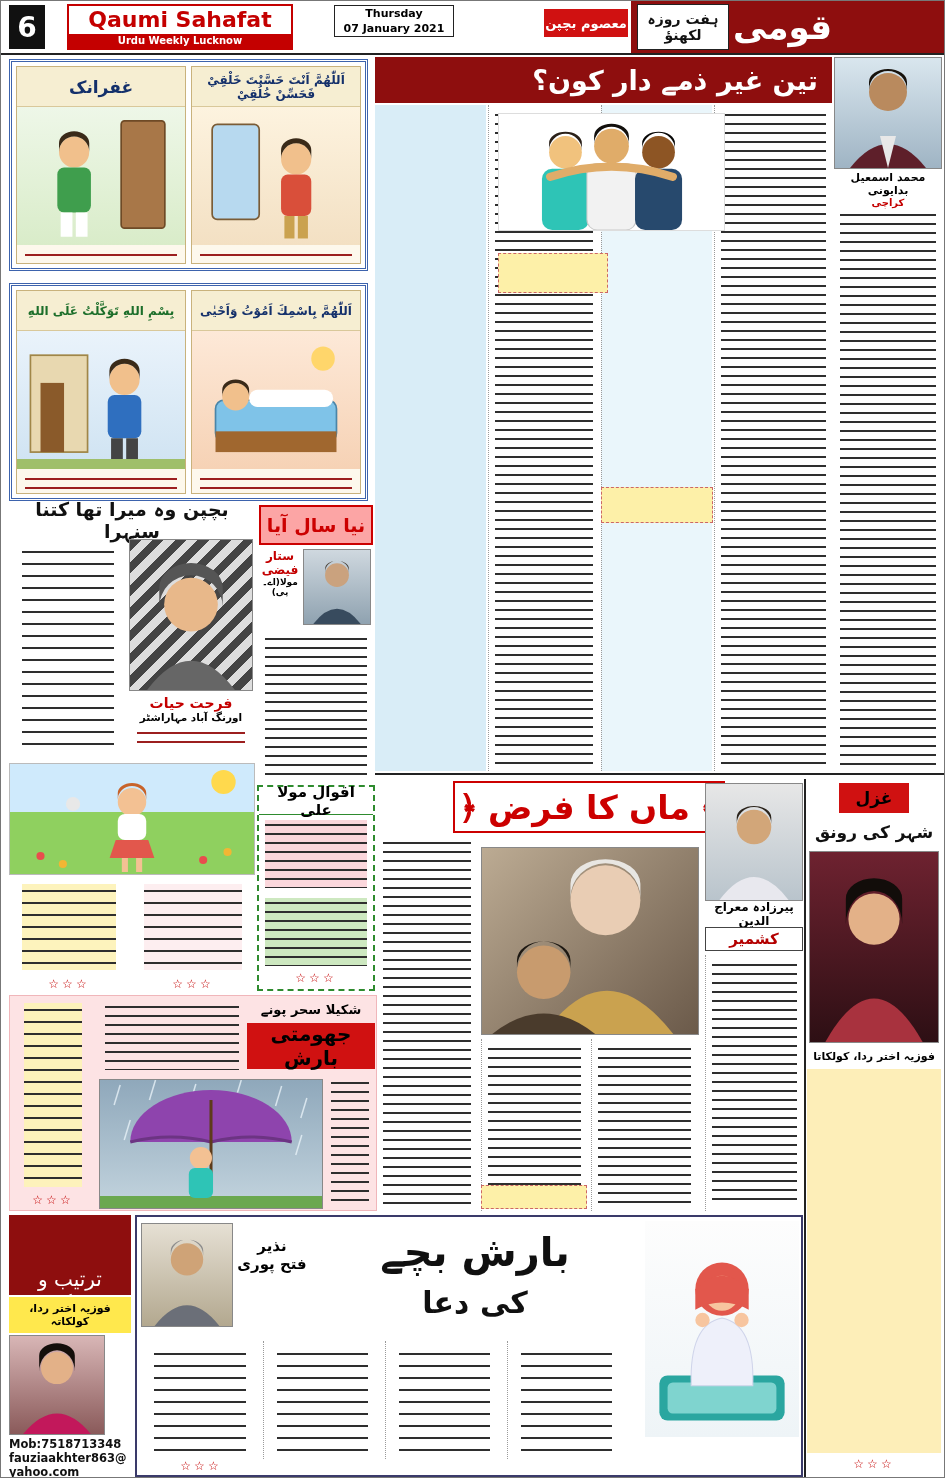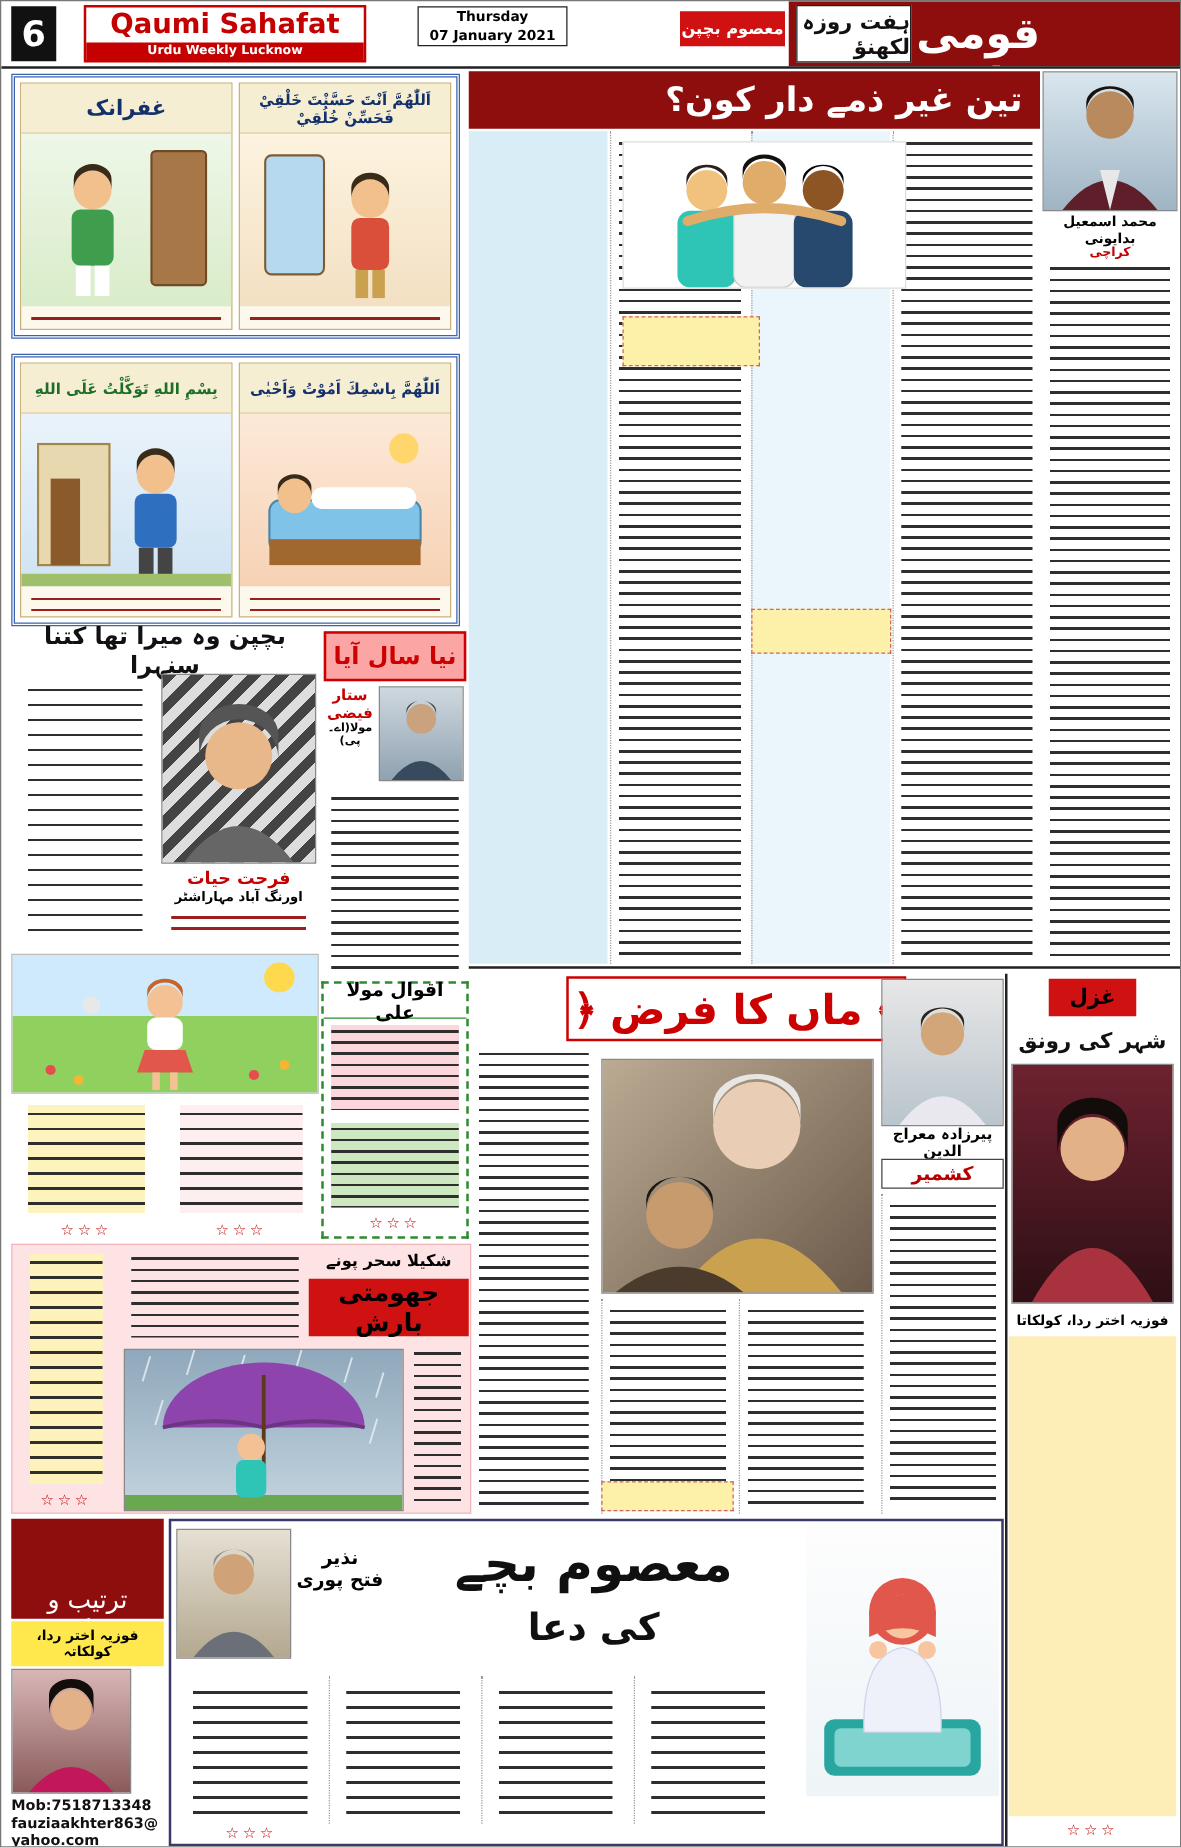--- a/index.html
+++ b/index.html
@@ -23,21 +23,21 @@
   .stars { color:#c40000; font-size:12px; text-align:center; letter-spacing:3px; }
 
   
   .pgnum { background:#111; color:#fff; font-size:28px; font-weight:bold; }
   .titlebox { border:2px solid #c40000; background:#fff; text-align:center; }
   .titlebox .t1 { color:#c40000; font-size:22px; font-weight:bold; line-height:28px; }
   .titlebox .t2 { background:#c40000; color:#fff; font-size:10px; font-weight:bold; line-height:14px; }
   .datebox { border:1.5px solid #222; background:#fff; text-align:center; font-weight:bold; }
   .maroon { background:#8e0e0e; }
   .redtag { background:#d01111; color:#fff; font-size:13px; font-weight:bold; }
-  .weeklybox { background:#fff; border:1.5px solid #222; color:#111; font-weight:bold; font-size:17px; text-align:right; }
+  .weeklybox { background:#fff; border:1.5px solid #222; color:#111; font-weight:bold; font-size:14px; text-align:center; }
   .masthead { color:#fff; font-size:34px; font-weight:bold; text-align:left; }
 
   .duapanel { border:3px double #3d63ad; background:#fff; padding:4px; display:flex; direction:rtl; gap:5px; }
   .duacard { flex:1; border:1px solid #c9b27c; background:#fdf8ec; display:flex; flex-direction:column; }
   .duacard .dtitle { min-height:40px; display:flex; align-items:center; justify-content:center; text-align:center;
                      color:#14306b; font-weight:bold; font-size:12px; padding:3px 4px; background:#f6eed2; border-bottom:1px solid #d9c89a;}
   .duacard .dart { flex:1; position:relative; }
   .duacard .dcap { height:26px; }
 
   .headline { background:#8e0e0e; color:#fff; font-size:27px; font-weight:bold;
@@ -338,21 +338,21 @@
       <circle cx="50" cy="36" r="18" fill="#cfa377"></circle>
         <path d="M32,32 a18,18 0 0 1 36,0 l0,-6 a18,12 0 0 0 -36,0 z" fill="#8d8d8d"></path>
       <path d="M14,110 Q50,64 86,110 Z" fill="#6b6f78"></path>
     </svg>
   </div>
   <div class="abs" style="left:236px;top:1236px;width:70px;height:80px;text-align:center;">
     <div class="ur" style="font-size:15px;font-weight:bold;">نذیر</div>
     <div class="ur" style="font-size:15px;font-weight:bold;">فتح پوری</div>
   </div>
   <div class="abs" style="left:306px;top:1222px;width:336px;height:112px;">
-    <div class="bigtitle" style="font-size:40px;line-height:58px;">معصوم بچے</div>
+    <div class="bigtitle" style="font-size:40px;line-height:58px;">بارش بچے</div>
     <div class="bigtitle" style="font-size:30px;line-height:44px;">کی دعا</div>
   </div>
   <div class="abs" style="left:644px;top:1220px;width:154px;height:216px;background:linear-gradient(180deg,#fdfdfd,#eef4f7);">
     <svg viewBox="0 0 150 210" width="100%" height="100%" preserveAspectRatio="xMidYMax meet">
       <rect x="14" y="150" width="122" height="44" rx="8" fill="#2aa6a0"></rect>
       <rect x="22" y="157" width="106" height="30" rx="5" fill="#7fd4cf"></rect>
       <path d="M45,160 Q43,100 75,94 Q107,100 105,160 Z" fill="#eef0fa" stroke="#cfd4ea"></path>
       <circle cx="75" cy="66" r="26" fill="#e2574c"></circle>
       <circle cx="75" cy="70" r="17" fill="#f7c59f"></circle>
       <path d="M49,66 Q75,40 101,66 L101,86 Q75,72 49,86 Z" fill="#e2574c"></path>

